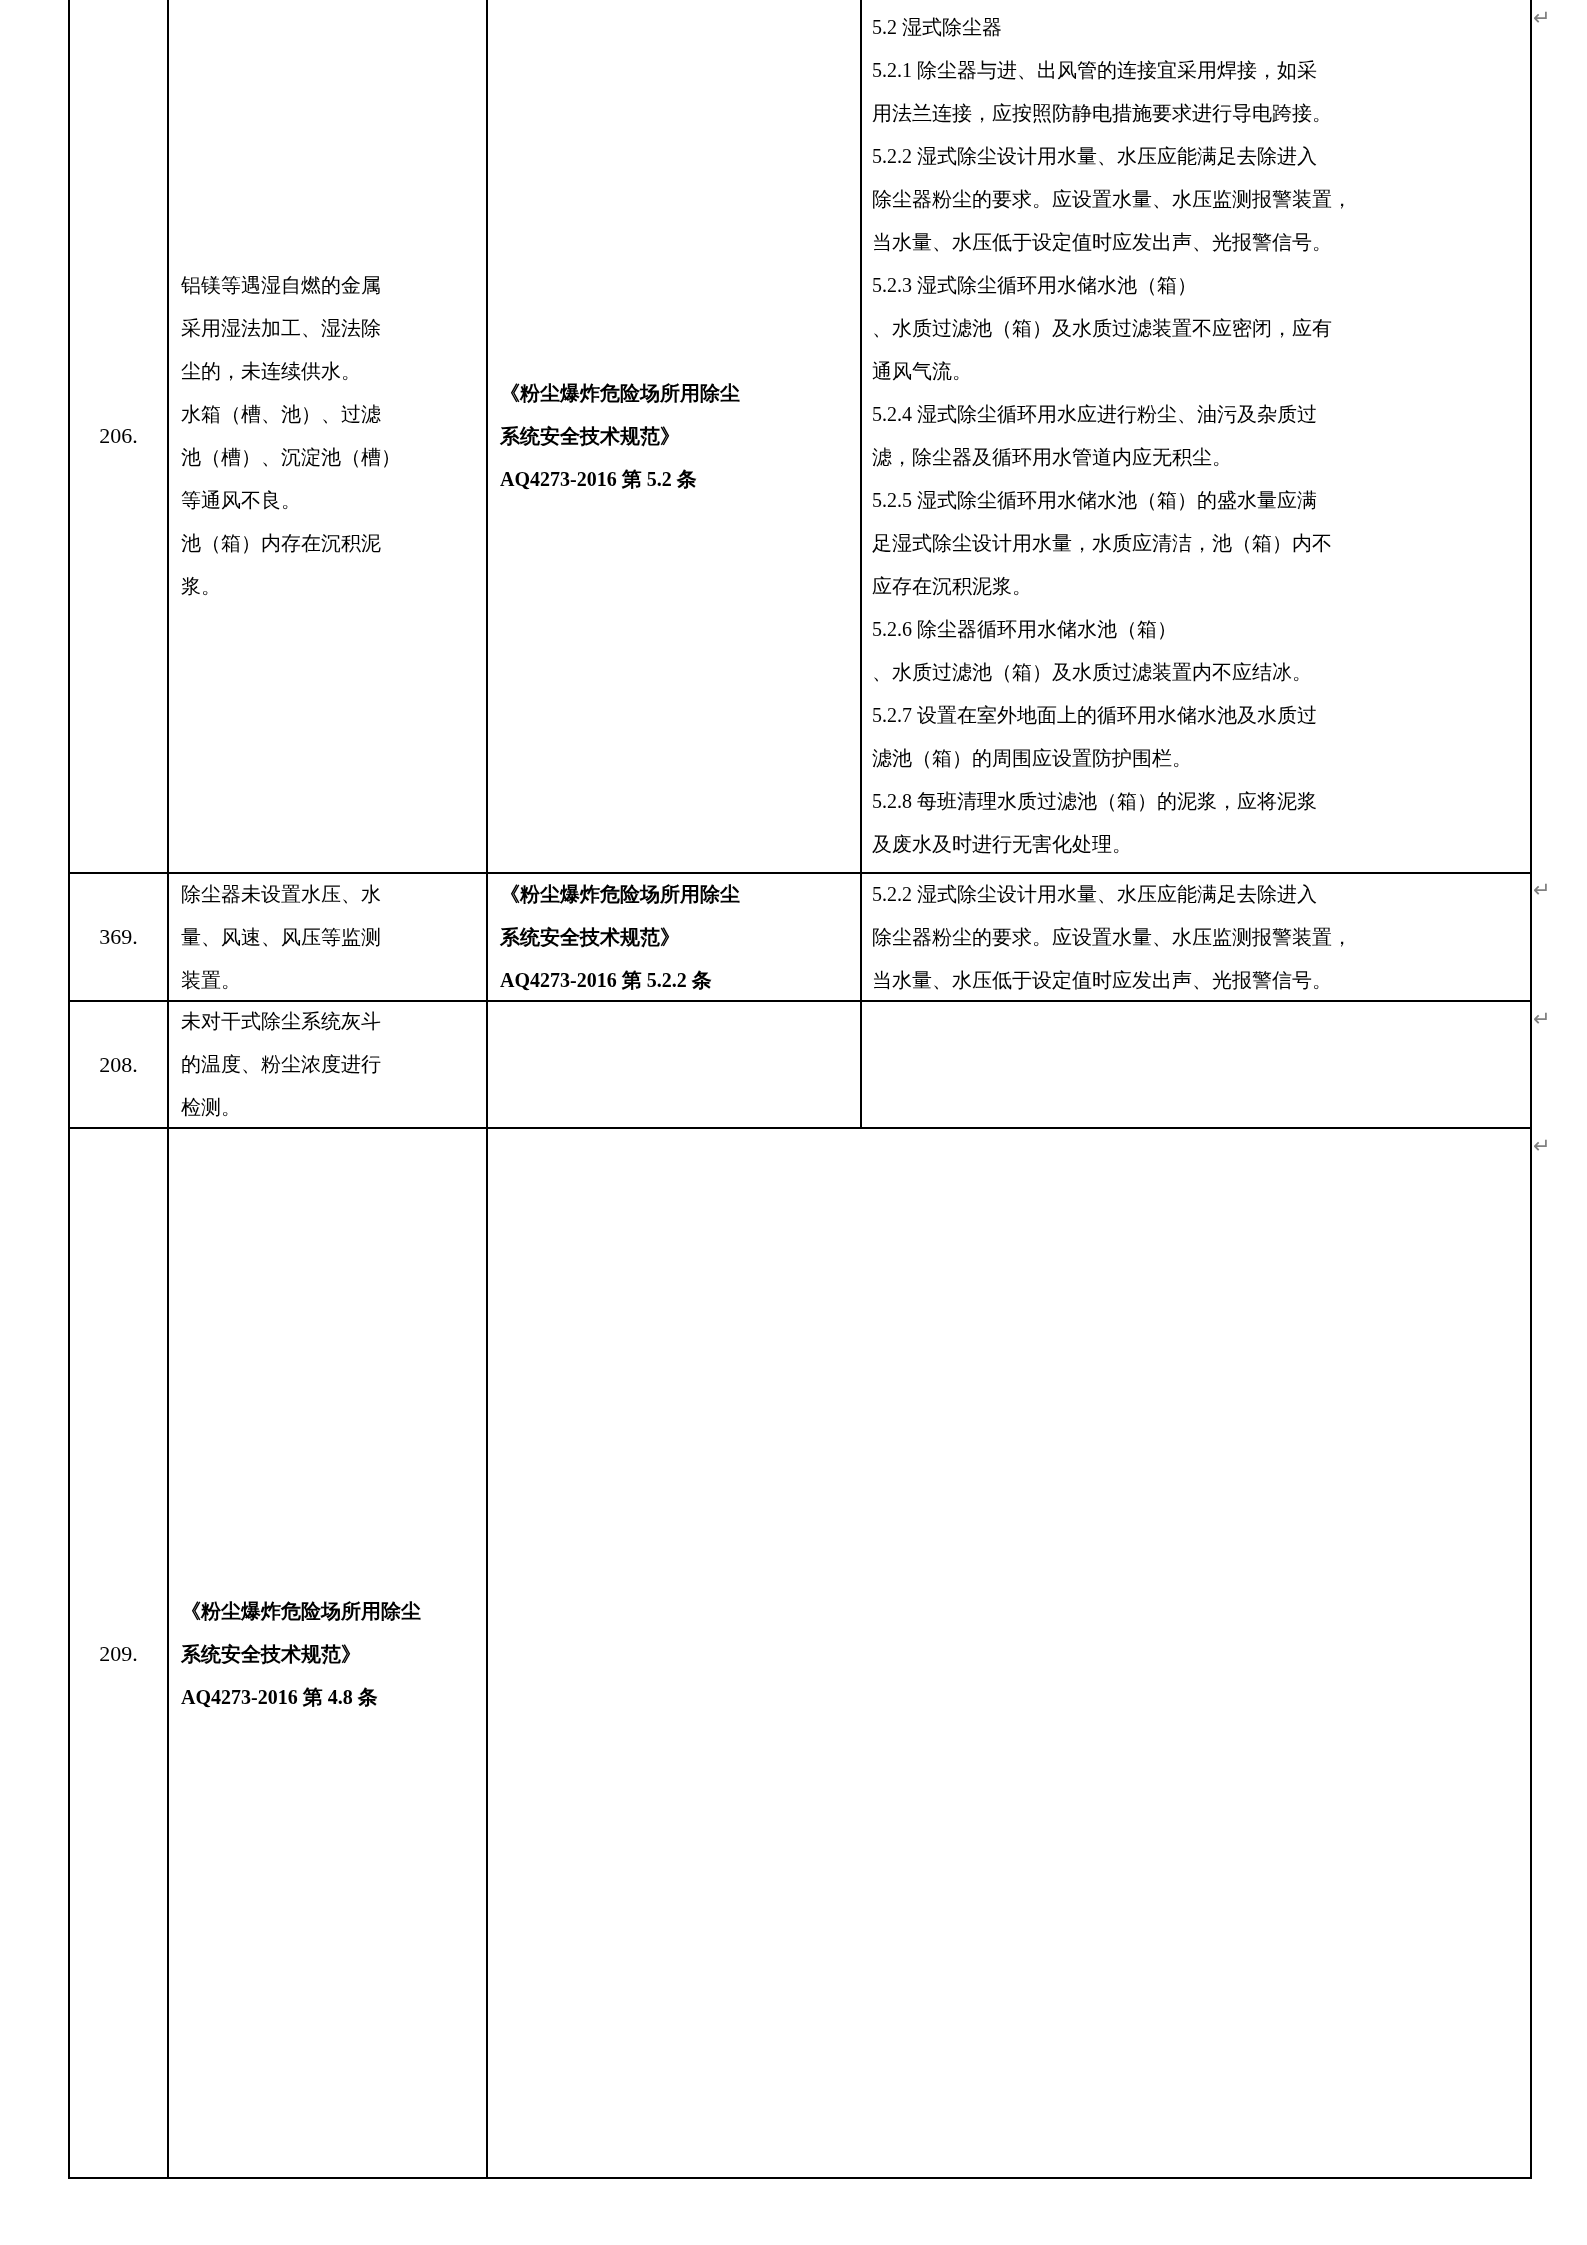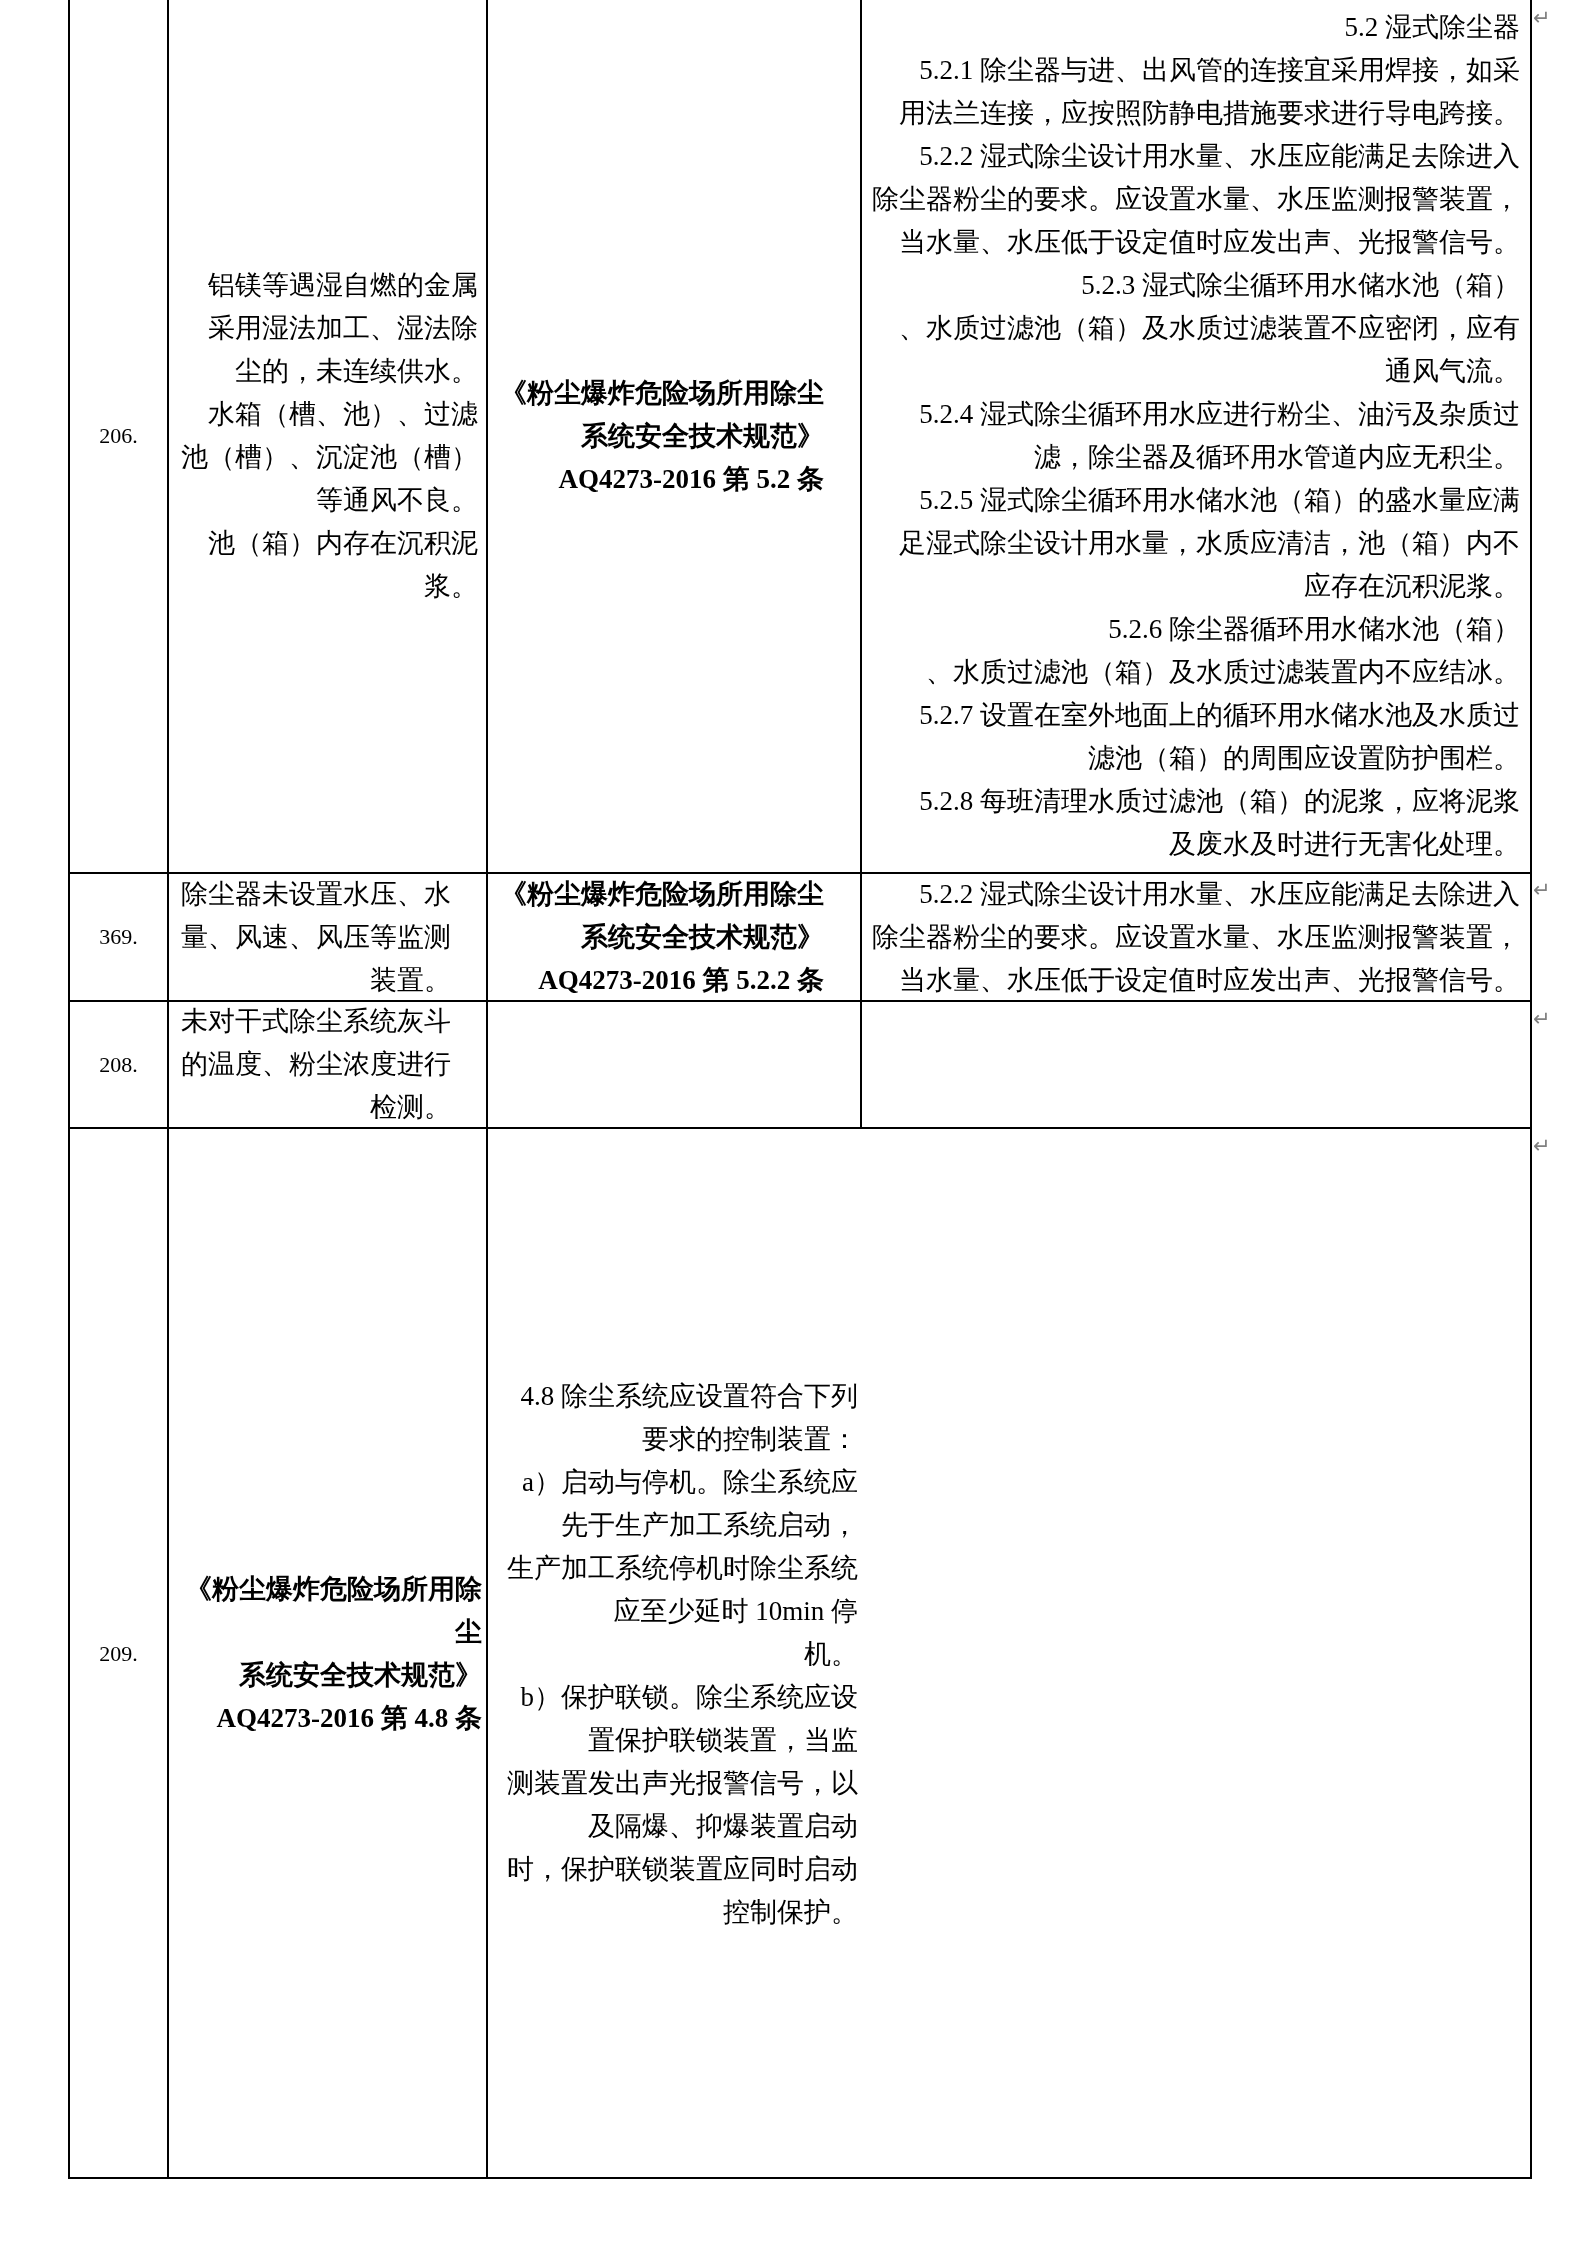--- a/index.html
+++ b/index.html
@@ -39,24 +39,23 @@
   .cell.col1, .cell.col2, .cell.col3 { border-right: 2px solid #000; }
   .cell.rowline { border-bottom: 2px solid #000; }
   .cell.col1 { justify-content: center; }
   .num-text {
     font-size: 22px;
     line-height: 40px;
     font-family: "Liberation Serif", "DejaVu Serif", serif;
   }
   .cell-text {
     white-space: pre-line;
-    font-size: 27px;
+    font-size: 20px;
     line-height: 43px;
     letter-spacing: 0;
-    text-align: right;
   }
   .col2 .cell-text { padding: 4px 4px 4px 12px; }
   .col3 .cell-text { padding: 4px 4px 4px 12px; font-weight: bold; }
   .col4 .cell-text { padding: 4px 4px 4px 10px; }
   .para-mark {
     position: absolute;
     color: #808080;
     font-family: "DejaVu Sans", sans-serif;
     font-size: 21px;
     line-height: 21px;
@@ -150,29 +149,20 @@
     </div>
 
     <div class="cell col1">
       <div class="num-text">209.</div>
     </div>
     <div class="cell col3">
       <div class="cell-text">《粉尘爆炸危险场所用除尘
 系统安全技术规范》
 AQ4273-2016 第 4.8 条</div>
     </div>
-    <div class="cell col4">
-      <div class="cell-text">4.8 除尘系统应设置符合下列要求的控制装置：
-a）启动与停机。除尘系统应先于生产加工系统启动，
-生产加工系统停机时除尘系统应至少延时 10min 停
-机。
-b）保护联锁。除尘系统应设置保护联锁装置，当监
-测装置发出声光报警信号，以及隔爆、抑爆装置启动
-时，保护联锁装置应同时启动控制保护。</div>
-    </div>
 
   </div>
 
   <span class="para-mark mark-206">↵</span>
   <span class="para-mark mark-207">↵</span>
   <span class="para-mark mark-208">↵</span>
   <span class="para-mark mark-209">↵</span>
 
 </div>
 

